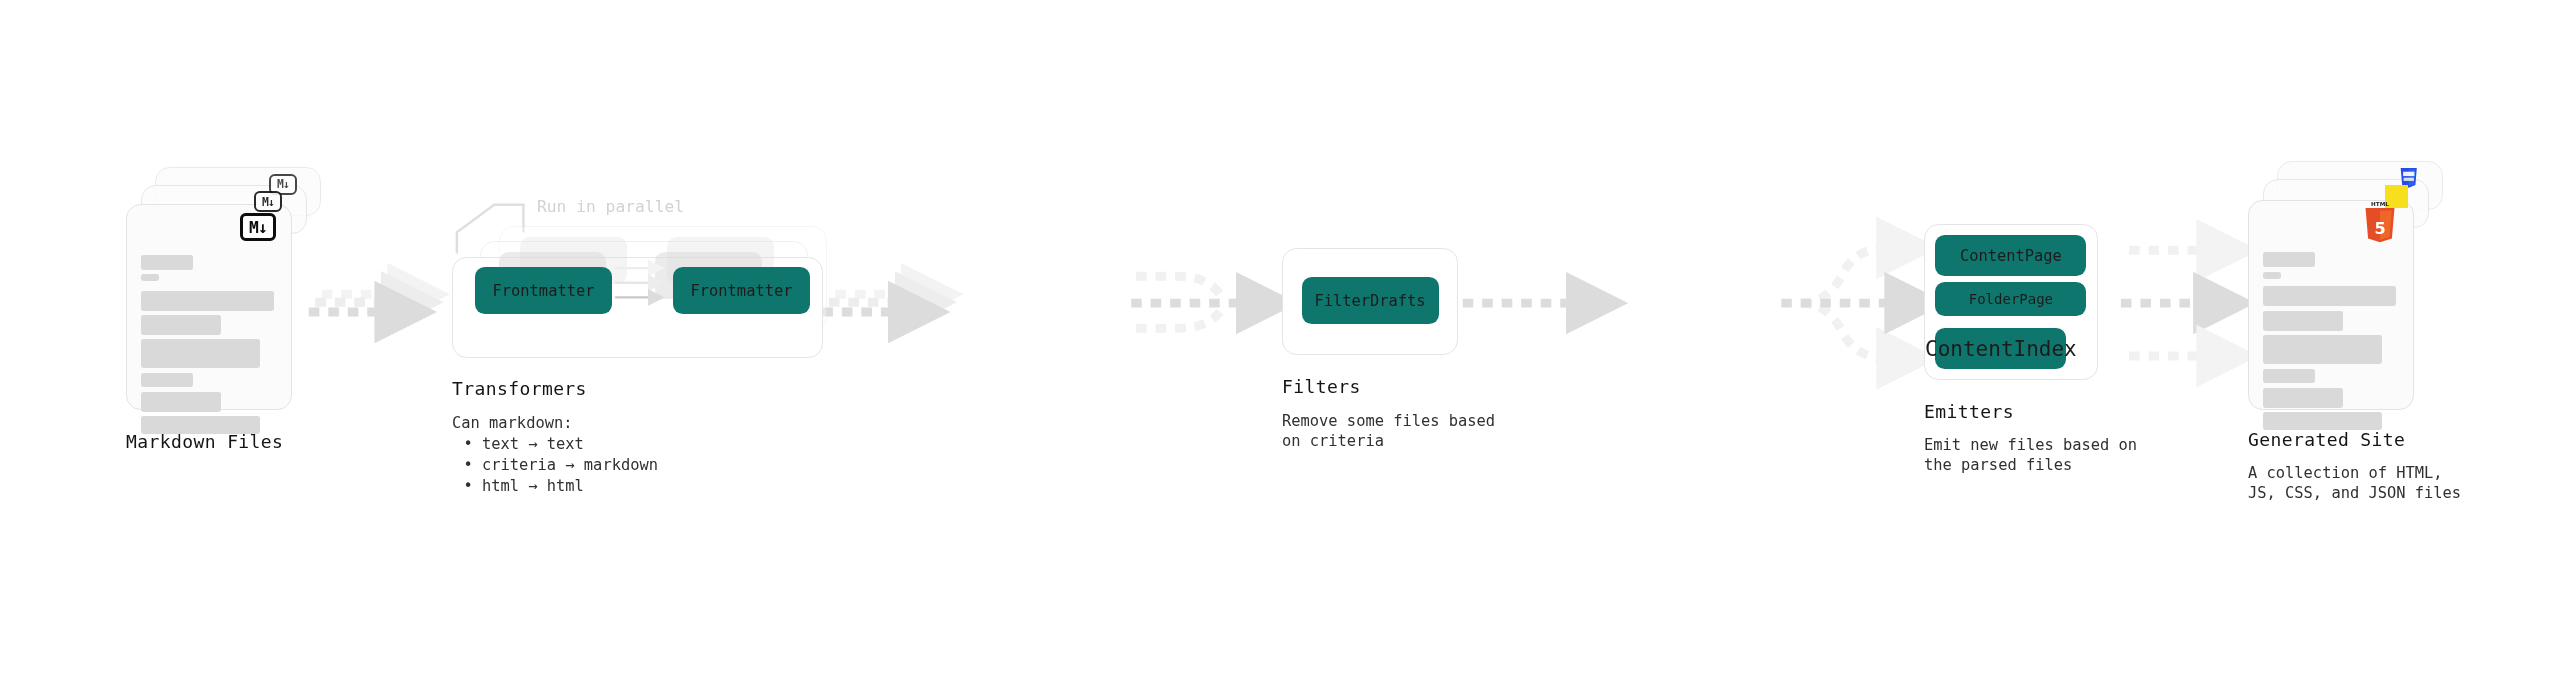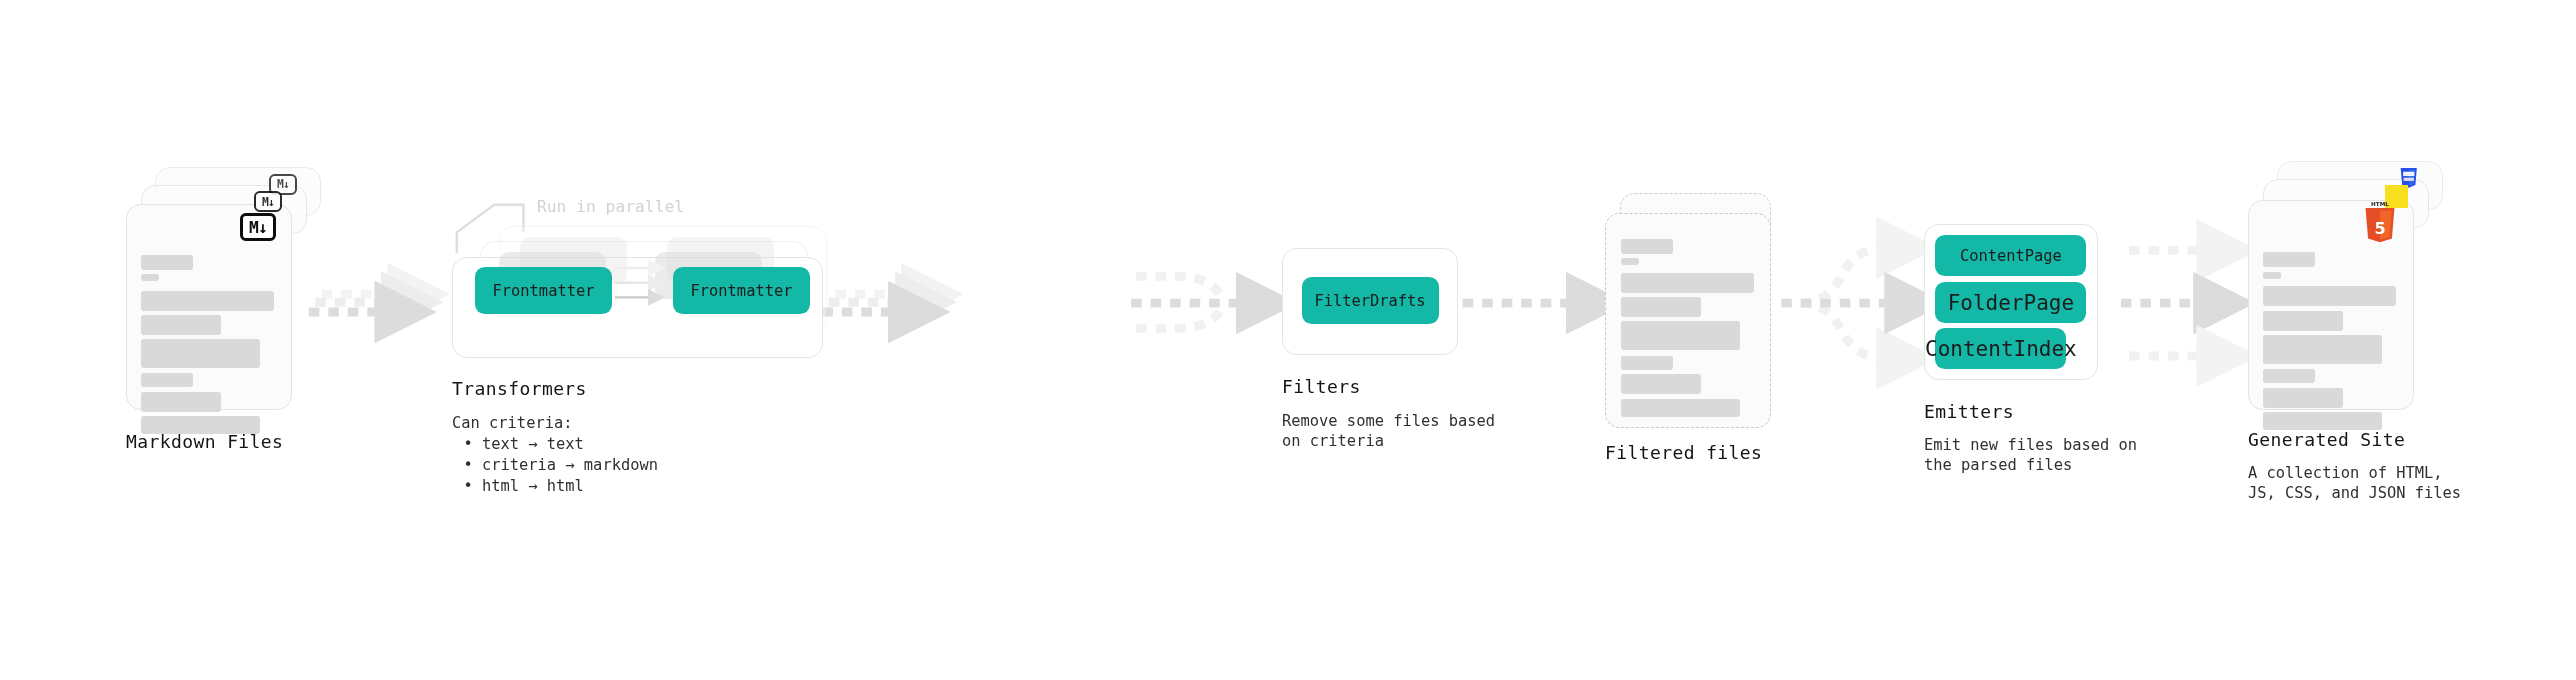--- a/index.html
+++ b/index.html
@@ -48,21 +48,21 @@
   
   .pbox{
     position:absolute;
     border:1.6px solid #e4e4e4;
     border-radius:14.6px;
     background:#ffffff;
     box-sizing:border-box;
   }
   .chip{
     position:absolute;
-    background:#14b8a6;
+    background:#0f766e;
     border-radius:9.8px;
     display:flex;align-items:center;justify-content:center;
     color:#1c1c1c;
     box-sizing:border-box;
     white-space:nowrap;
   }
   .chip.ghost2{opacity:.32;background:#dcdcdc;}
   .chip.ghost1{opacity:.55;background:#dadada;}
 
   
@@ -192,56 +192,40 @@
     <svg width="65" height="65" style="left:163px;top:65px;" viewBox="0 0 80 80">
       <line x1="0" y1="10" x2="44" y2="10" stroke="#ededed" stroke-width="3" marker-end="url(#ahll)"></line>
       <line x1="0" y1="28" x2="44" y2="28" stroke="#e6e6e6" stroke-width="3" marker-end="url(#ahl)"></line>
       <line x1="0" y1="46" x2="44" y2="46" stroke="#c9c9c9" stroke-width="3" marker-end="url(#ah)"></line>
     </svg>
 
     <div class="chip" style="left:23px;top:72px;width:137px;height:47px;font-size:15.4px;">Frontmatter</div>
     <div class="chip" style="left:221px;top:72px;width:137px;height:47px;font-size:15.4px;">Frontmatter</div>
 
     <div class="title" style="left:0px;top:183px;">Transformers</div>
-    <div class="sub" style="left:0px;top:218px;">Can criteria:</div>
+    <div class="sub" style="left:0px;top:218px;">Can markdown:</div>
     <div class="sub" style="left:11.4px;top:239px;">• text → text</div>
     <div class="sub" style="left:11.4px;top:260px;">• criteria → markdown</div>
     <div class="sub" style="left:11.4px;top:281px;">• html → html</div>
   </div>
 
 
   <div class="node" style="left:1282px;top:248px;">
     <div class="pbox" style="left:0px;top:0px;width:176px;height:107px;"></div>
     <div class="chip" style="left:19.5px;top:29px;width:137px;height:47px;font-size:15.4px;">FilterDrafts</div>
     <div class="title" style="left:0px;top:128px;">Filters</div>
     <div class="sub" style="left:0px;top:163px;">Remove some files based
 on criteria</div>
   </div>
 
-  <div class="node" style="left:1605px;top:193px;">
-    <div class="stack" style="width:175px;height:236px;">
-      <div class="sheet dashed back1" style="left:14.6px;top:0px;width:151px;height:46px;"></div>
-      <div class="sheet dashed front" style="left:0px;top:19.5px;width:166px;height:215px;"></div>
-
-      <div class="skel" style="left:16.3px;top:46px;width:52px;height:14.6px;"></div>
-      <div class="skel" style="left:16.3px;top:65px;width:18px;height:7.3px;"></div>
-      <div class="skel" style="left:16.3px;top:80px;width:133px;height:19.5px;"></div>
-      <div class="skel" style="left:16.3px;top:104px;width:80px;height:19.5px;"></div>
-      <div class="skel" style="left:16.3px;top:128px;width:119px;height:29px;"></div>
-      <div class="skel" style="left:16.3px;top:163px;width:52px;height:14px;"></div>
-      <div class="skel" style="left:16.3px;top:181px;width:80px;height:19.5px;"></div>
-      <div class="skel" style="left:16.3px;top:206px;width:119px;height:18px;"></div>
-    </div>
-    <div class="title" style="left:0px;top:249px;">Filtered files</div>
-  </div>
 
   <div class="node" style="left:1924px;top:224px;">
     <div class="pbox" style="left:0px;top:0px;width:174px;height:156px;"></div>
     <div class="chip" style="left:11.4px;top:11.4px;width:151px;height:41px;font-size:15.4px;">ContentPage</div>
-    <div class="chip" style="left:11.4px;top:58px;width:151px;height:41px;font-size:21px;">FolderPage</div>
+    <div class="chip" style="left:11.4px;top:58px;width:151px;height:34px;font-size:14px;">FolderPage</div>
     <div class="chip" style="left:11.4px;top:104px;width:131px;height:41px;font-size:21px;text-align:center;">ContentIndex</div>
     <div class="title" style="left:0px;top:177px;">Emitters</div>
     <div class="sub" style="left:0px;top:211px;">Emit new files based on
 the parsed files</div>
   </div>
 
   <div class="node" style="left:2248px;top:161px;">
     <div class="stack" style="width:195px;height:252px;">
       <div class="sheet back2" style="left:29px;top:0px;width:166px;height:49px;"></div>
       <div class="sheet back1" style="left:14.6px;top:18px;width:166px;height:49px;"></div>

